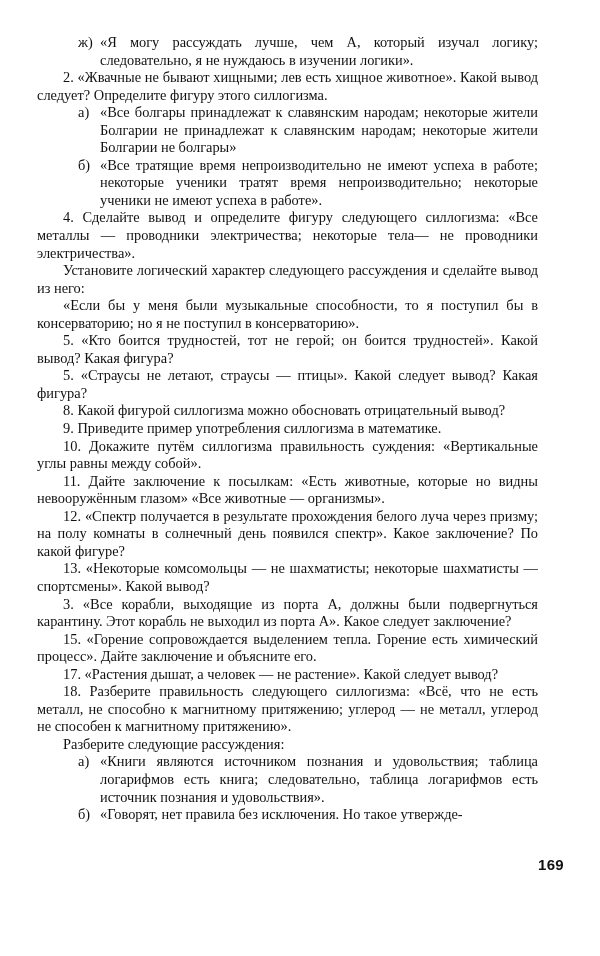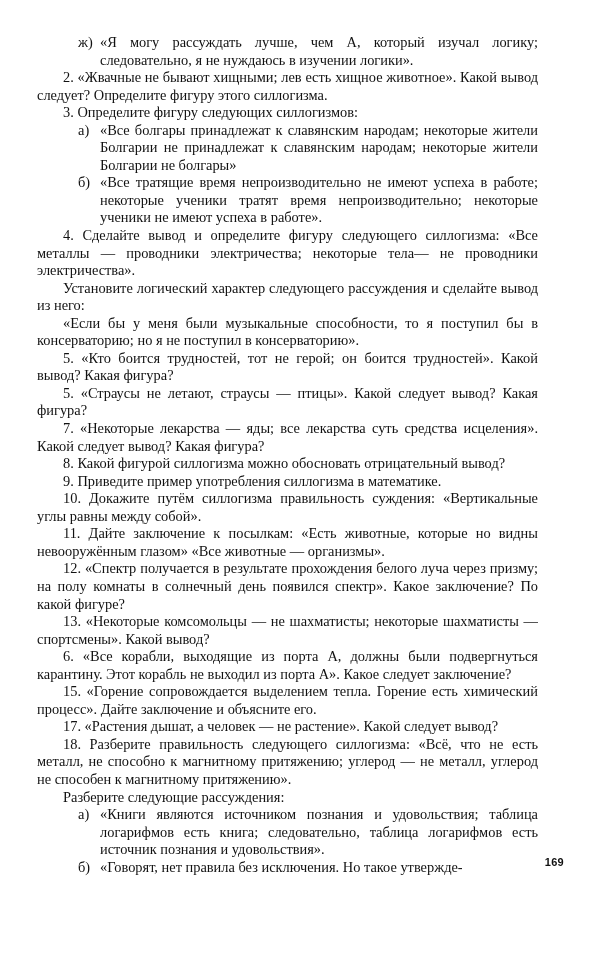--- a/index.html
+++ b/index.html
@@ -69,40 +69,39 @@
   .subitem .body.lastflush {
     text-align: justify;
   }
 
   .page-number {
     position: absolute;
     right: 36px;
     top: 856px;
     font-family: "Liberation Sans", "DejaVu Sans", sans-serif;
     font-weight: bold;
-    font-size: 11px;
+    font-size: 15px;
     color: #111111;
     letter-spacing: 0.3px;
   }
 </style>
 </head>
 <body>
 
 <div class="page">
 
   <div class="text-block">
 
     <div class="subitem">
       <span class="marker">ж)</span>
       <span class="body">«Я могу рассуждать лучше, чем А, который изучал логику; следовательно, я не нуждаюсь в изучении логики».</span>
     </div>
 
     <p class="para">2. «Жвачные не бывают хищными; лев есть хищное животное». Какой вывод следует? Определите фигуру этого силлогизма.</p>
 
-    <p class="para">3. Определите фигуру следующих силлогизмов:</p>
 
     <div class="subitem">
       <span class="marker">а)</span>
       <span class="body">«Все болгары принадлежат к славянским народам; некоторые жители Болгарии не принадлежат к славянским народам; некоторые жители Болгарии не болгары»</span>
     </div>
 
     <div class="subitem">
       <span class="marker">б)</span>
       <span class="body">«Все тратящие время непроизводительно не имеют успеха в работе; некоторые ученики тратят время непроизводительно; некоторые ученики не имеют успеха в работе».</span>
     </div>
@@ -110,35 +109,34 @@
     <p class="para">4. Сделайте вывод и определите фигуру следующего силлогизма: «Все металлы — проводники электричества; некоторые тела— не проводники электричества».</p>
 
     <p class="para">Установите логический характер следующего рассуждения и сделайте вывод из него:</p>
 
     <p class="para">«Если бы у меня были музыкальные способности, то я поступил бы в консерваторию; но я не поступил в консерваторию».</p>
 
     <p class="para">5. «Кто боится трудностей, тот не герой; он боится трудностей». Какой вывод? Какая фигура?</p>
 
     <p class="para">5. «Страусы не летают, страусы — птицы». Какой следует вывод? Какая фигура?</p>
 
-    <p class="para">7. «Некоторые лекарства — яды; все лекарства суть средства исцеления». Какой следует вывод? Какая фигура?</p>
 
     <p class="para">8. Какой фигурой силлогизма можно обосновать отрицательный вывод?</p>
 
     <p class="para">9. Приведите пример употребления силлогизма в математике.</p>
 
     <p class="para">10. Докажите путём силлогизма правильность суждения: «Вертикальные углы равны между собой».</p>
 
     <p class="para">11. Дайте заключение к посылкам: «Есть животные, которые но видны невооружённым глазом» «Все животные — организмы».</p>
 
     <p class="para">12. «Спектр получается в результате прохождения белого луча через призму; на полу комнаты в солнечный день появился спектр». Какое заключение? По какой фигуре?</p>
 
     <p class="para">13. «Некоторые комсомольцы — не шахматисты; некоторые шахматисты — спортсмены». Какой вывод?</p>
 
-    <p class="para">6. «Все корабли, выходящие из порта А, должны были подвергнуться карантину. Этот корабль не выходил из порта А». Какое следует заключение?</p>
+    <p class="para">3. «Все корабли, выходящие из порта А, должны были подвергнуться карантину. Этот корабль не выходил из порта А». Какое следует заключение?</p>
 
     <p class="para">15. «Горение сопровождается выделением тепла. Горение есть химический процесс». Дайте заключение и объясните его.</p>
 
 
     <p class="para">17. «Растения дышат, а человек — не растение». Какой следует вывод?</p>
 
     <p class="para">18. Разберите правильность следующего силлогизма: «Всё, что не есть металл, не способно к магнитному притяжению; углерод — не металл, углерод не способен к магнитному притяжению».</p>
 
     <p class="para">Разберите следующие рассуждения:</p>
 

